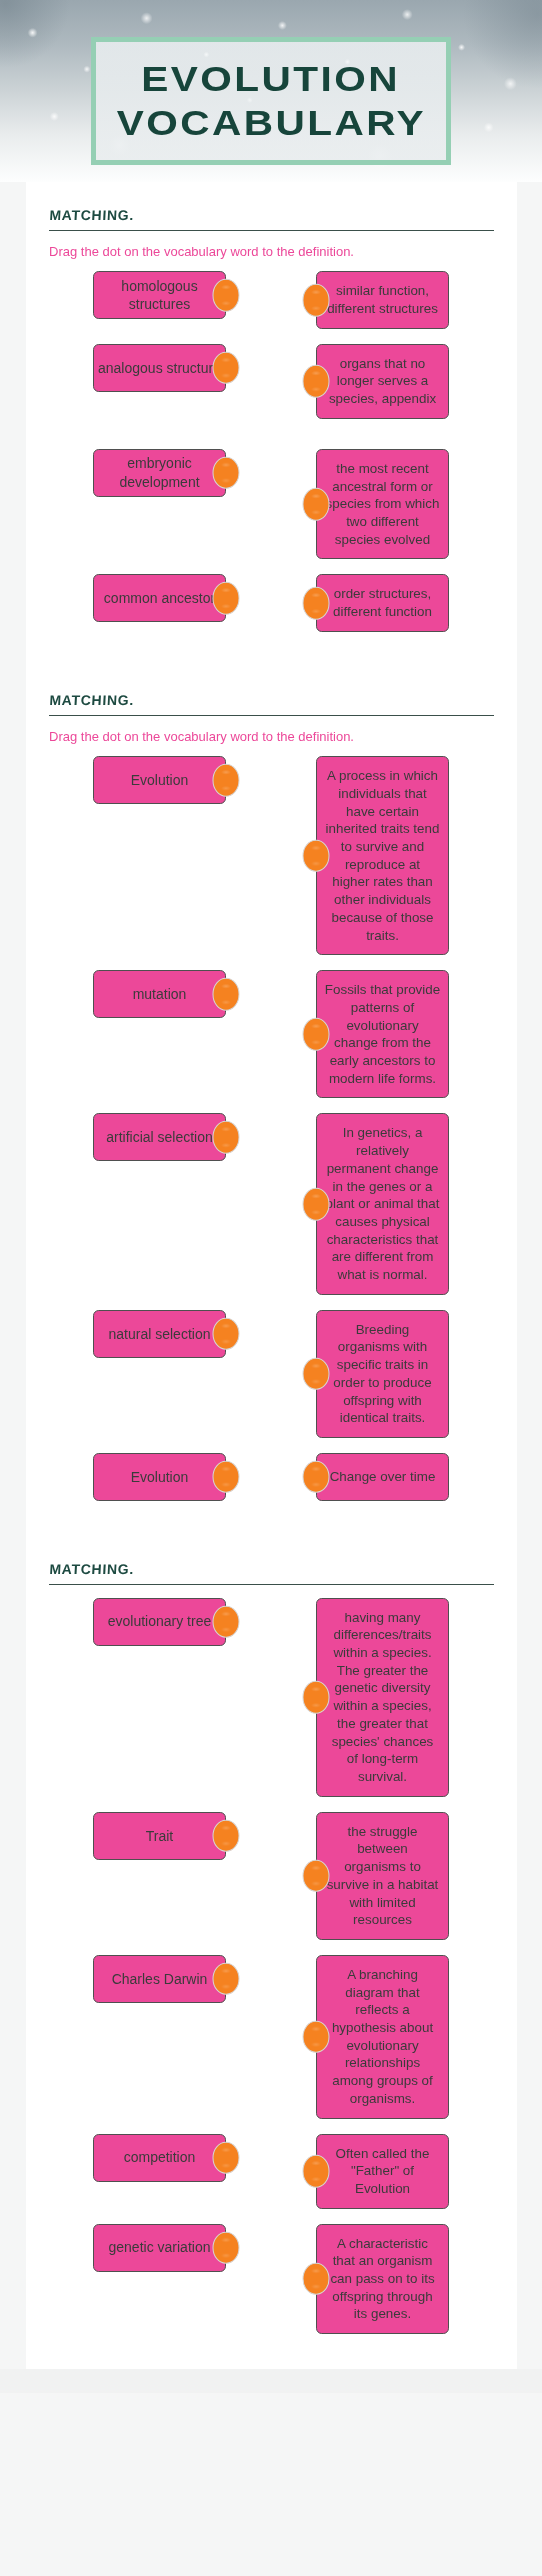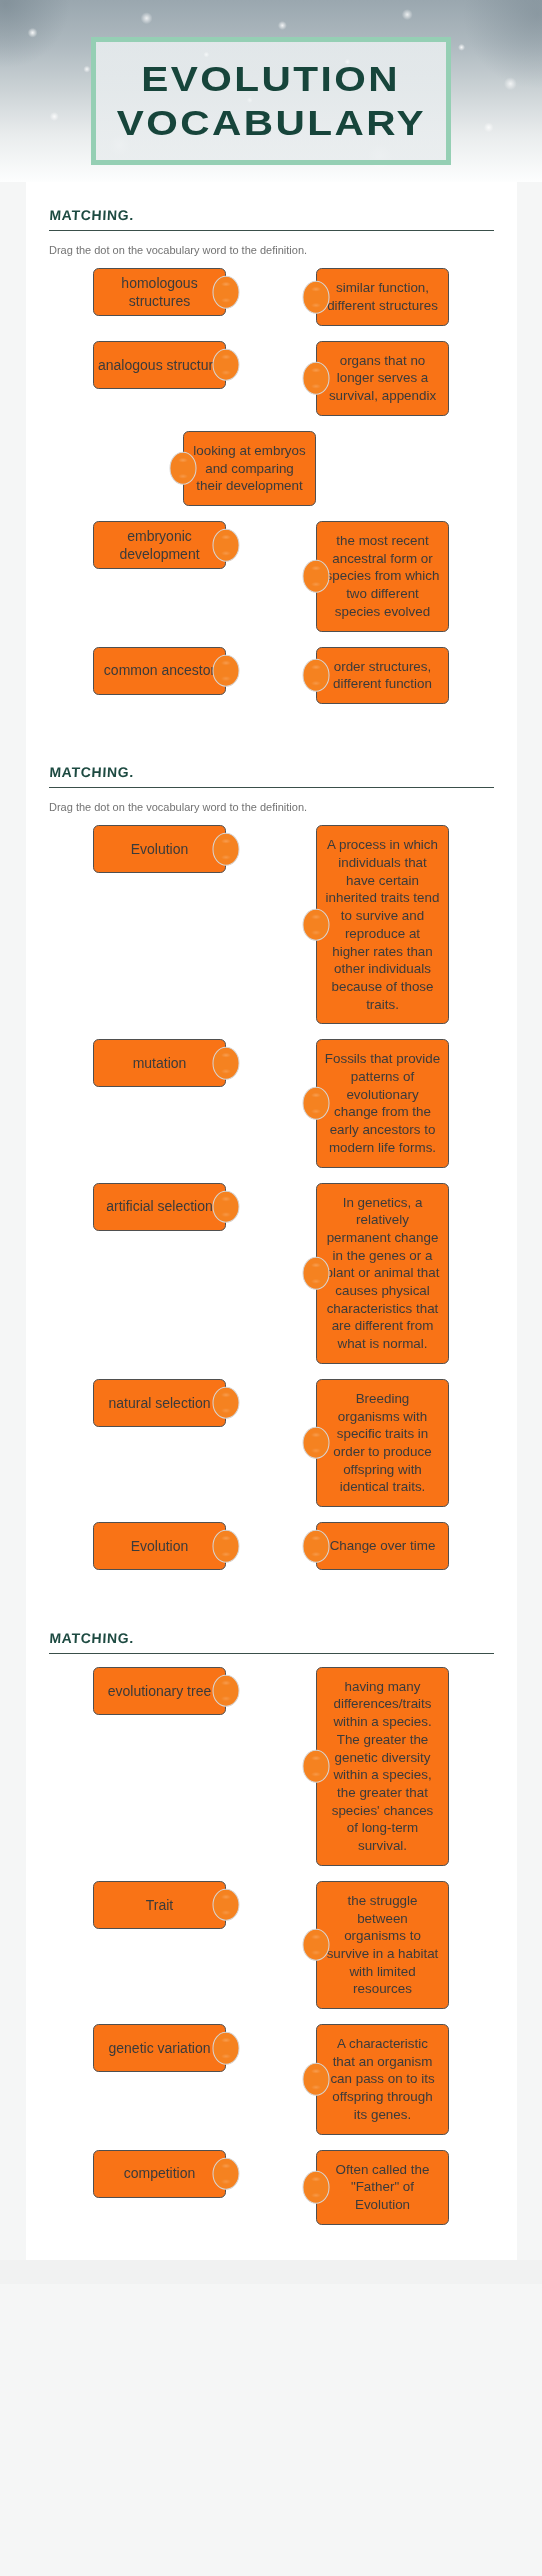--- a/index.html
+++ b/index.html
@@ -73,41 +73,41 @@
     color:var(--green-dark);
     transform:skewX(-3deg);
     transform-origin:left bottom;
   }
   .rule{
     margin-top:7px;
     border-bottom:1.1px solid #3a4f4a;
   }
   .instruction{
     margin:12.7px 0 0 0;
-    font-size:11px;
-    color:#737373;
+    font-size:13px;
+    color:#ec4899;
   }
   .pairs{ margin-top:12.7px; }
   .pair-row{
     display:flex;
     align-items:flex-start;
     padding-left:44px;
     margin-bottom:15px;
   }
   .pair-row:last-child{ margin-bottom:0; }
   .term-cell, .def-cell{
     position:relative;
     width:133px;
     flex:none;
   }
   .def-cell{ margin-left:90px; }
   .term-box, .def-box{
     border:1.1px solid var(--box-border);
     border-radius:5.7px;
-    background:#f97316;
+    background:#ec4899;
     min-height:48px;
     display:flex;
     align-items:center;
     justify-content:center;
     text-align:center;
     color:var(--ink);
   }
   .term-box{
     font-size:14px;
     line-height:18.4px;
@@ -169,33 +169,27 @@
 
   <div class="pair-row">
     <div class="term-cell">
       <div class="term-box">
         <span>analogous structure</span>
       </div>
       <div class="dot term-dot"></div>
     </div>
     <div class="def-cell">
       <div class="def-box">
-        <span>organs that no longer serves a survival, appendix</span>
-      </div>
-      <div class="dot def-dot"></div>
-    </div>
-  </div>
-
-  <div class="pair-row">
-    <div class="def-cell">
-      <div class="def-box">
-        <span>looking at embryos and comparing their development</span>
-      </div>
-      <div class="dot def-dot"></div>
-    </div>
+        <span>organs that no longer serves a species, appendix</span>
+      </div>
+      <div class="dot def-dot"></div>
+    </div>
+  </div>
+
+  <div class="pair-row">
   </div>
 
   <div class="pair-row">
     <div class="term-cell">
       <div class="term-box">
         <span>embryonic development</span>
       </div>
       <div class="dot term-dot"></div>
     </div>
     <div class="def-cell">
@@ -334,49 +328,63 @@
       <div class="dot term-dot"></div>
     </div>
     <div class="def-cell">
       <div class="def-box">
         <span>the struggle between organisms to survive in a habitat with limited resources</span>
       </div>
       <div class="dot def-dot"></div>
     </div>
   </div>
 
+  <div class="pair-row">
+    <div class="term-cell">
+      <div class="term-box">
+        <span>Charles Darwin</span>
+      </div>
+      <div class="dot term-dot"></div>
+    </div>
+    <div class="def-cell">
+      <div class="def-box">
+        <span>A branching diagram that reflects a hypothesis about evolutionary relationships among groups of organisms.</span>
+      </div>
+      <div class="dot def-dot"></div>
+    </div>
+  </div>
+
+  <div class="pair-row">
+    <div class="term-cell">
+      <div class="term-box">
+        <span>competition</span>
+      </div>
+      <div class="dot term-dot"></div>
+    </div>
+    <div class="def-cell">
+      <div class="def-box">
+        <span>Often called the "Father" of Evolution</span>
+      </div>
+      <div class="dot def-dot"></div>
+    </div>
+  </div>
 
   <div class="pair-row">
     <div class="term-cell">
       <div class="term-box">
         <span>genetic variation</span>
       </div>
       <div class="dot term-dot"></div>
     </div>
     <div class="def-cell">
       <div class="def-box">
         <span>A characteristic that an organism can pass on to its offspring through its genes.</span>
       </div>
       <div class="dot def-dot"></div>
     </div>
   </div>
-
-  <div class="pair-row">
-    <div class="term-cell">
-      <div class="term-box">
-        <span>competition</span>
-      </div>
-      <div class="dot term-dot"></div>
-    </div>
-    <div class="def-cell">
-      <div class="def-box">
-        <span>Often called the "Father" of Evolution</span>
-      </div>
-      <div class="dot def-dot"></div>
-    </div>
-  </div>
 </div>
   </section>
 </div>
 </div>
 
 <div class="page-footer-spacer"></div>
 
 
 </body></html>

